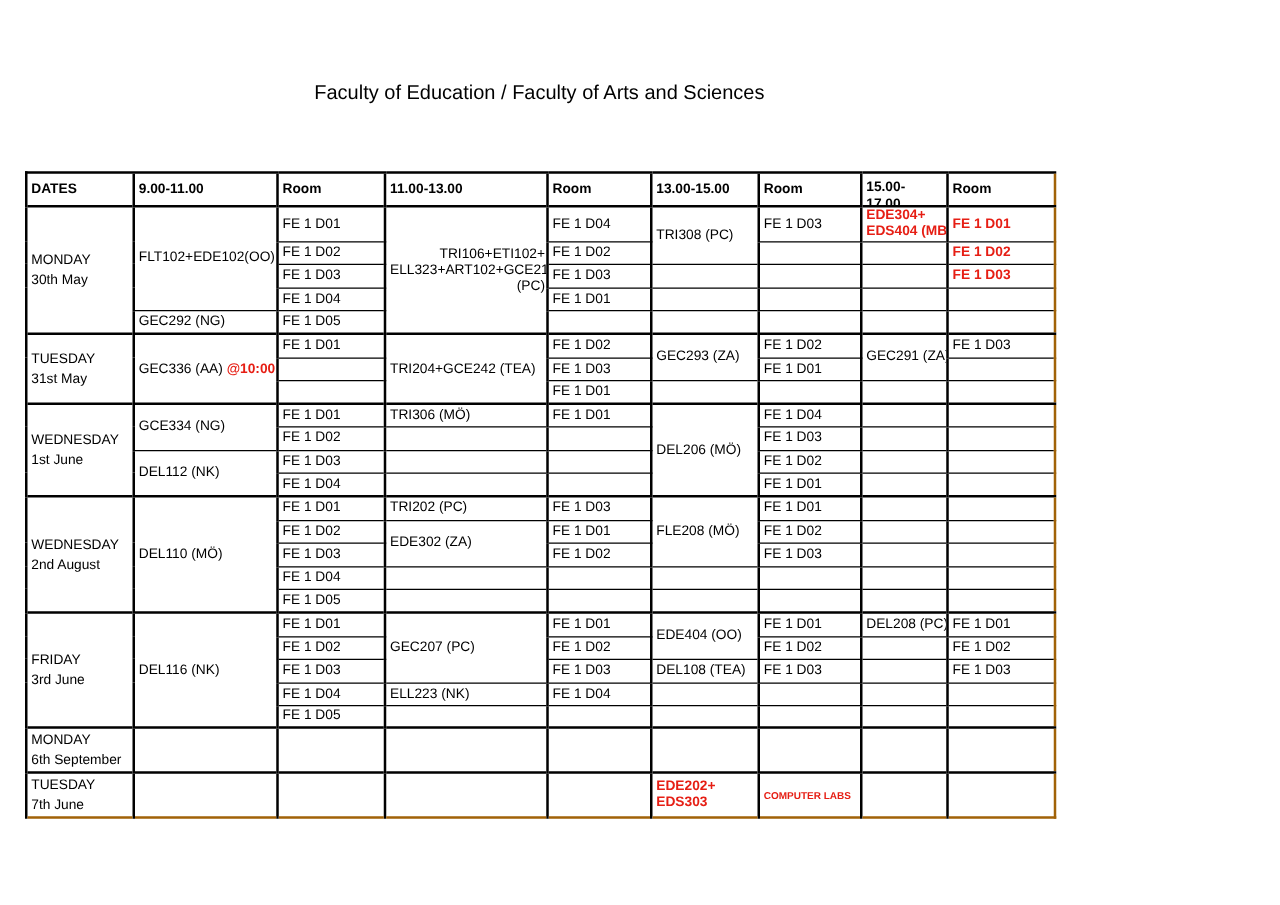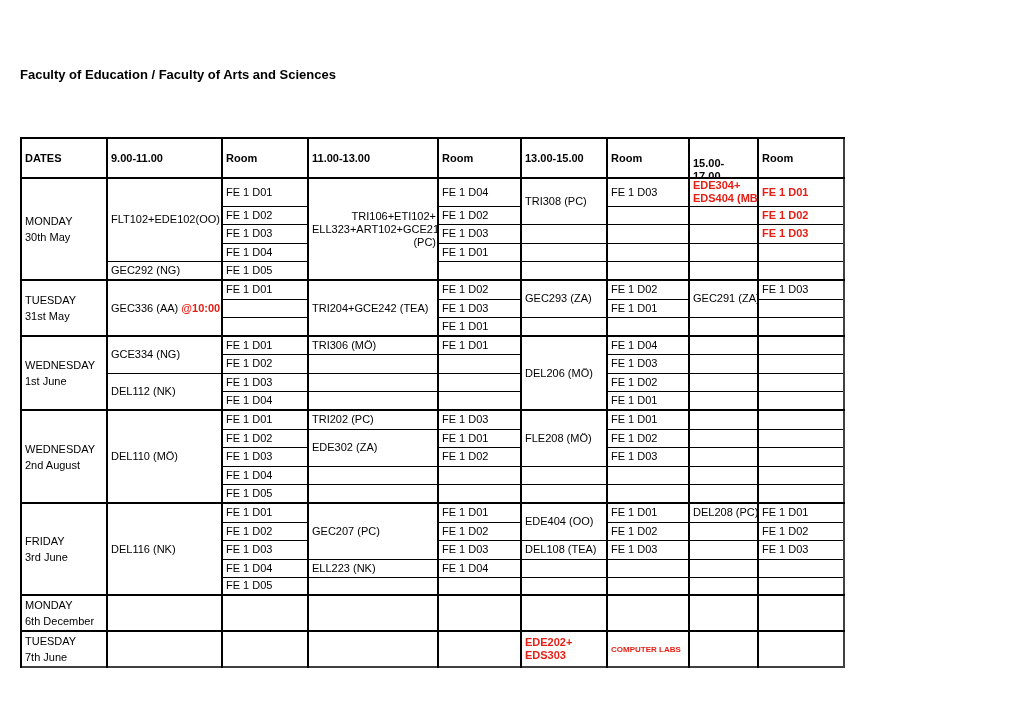--- a/index.html
+++ b/index.html
@@ -1,26 +1,26 @@
 <!DOCTYPE html>
 <html><head>
 <meta charset="utf-8">
 <style>
   html,body{margin:0;padding:0;width:1024px;height:724px;background:#fff;overflow:hidden;
     font-family:"Liberation Sans",sans-serif;color:#000;}
-  .titles{position:absolute;left:20px;top:66px;width:823px;
-    font-weight:bold;font-size:13px;line-height:18.5px;}
+  .titles{position:absolute;left:20px;top:66px;width:823px;text-align:center;
+    font-weight:normal;font-size:16px;line-height:18.5px;}
   table.tt{position:absolute;left:20px;top:137px;width:823px;border-collapse:collapse;
-    table-layout:fixed;border:2px solid #404040;}
+    table-layout:fixed;border:2px solid #a16207;}
   td{border-left:2px solid #000;border-top:1px solid #000;font-size:11px;line-height:13px;
     padding:0 1px 0 3px;vertical-align:middle;overflow:hidden;white-space:nowrap;}
   tr.gs td{border-top:2px solid #000;}
   td.hdr{font-weight:bold;white-space:normal;}
   td.top{vertical-align:top;}
-  .clipbox{height:20px;overflow:hidden;line-height:13px;width:54px;word-wrap:break-word;padding-top:18px;}
+  .clipbox{height:20px;overflow:hidden;line-height:13px;width:54px;word-wrap:break-word;padding-top:5px;}
   .red{color:#e61e14;font-weight:bold;}
   .lines span{display:block;}
   td.day div{line-height:16px;}
   td.wrap{white-space:normal;text-align:right;}
   .small{font-size:8px;}
 </style>
 </head>
 <body>
 
 <div class="titles">
@@ -270,21 +270,21 @@
   <td></td>
   <td></td>
   <td></td>
   <td></td>
   <td></td>
 </tr>
 
 <tr class="gs" style="height:36px">
   <td class="day">
           <div>MONDAY</div>
-          <div>6th December</div>
+          <div>6th September</div>
         </td>
   <td></td>
   <td></td>
   <td></td>
   <td></td>
   <td></td>
   <td></td>
   <td></td>
   <td></td>
 </tr>

